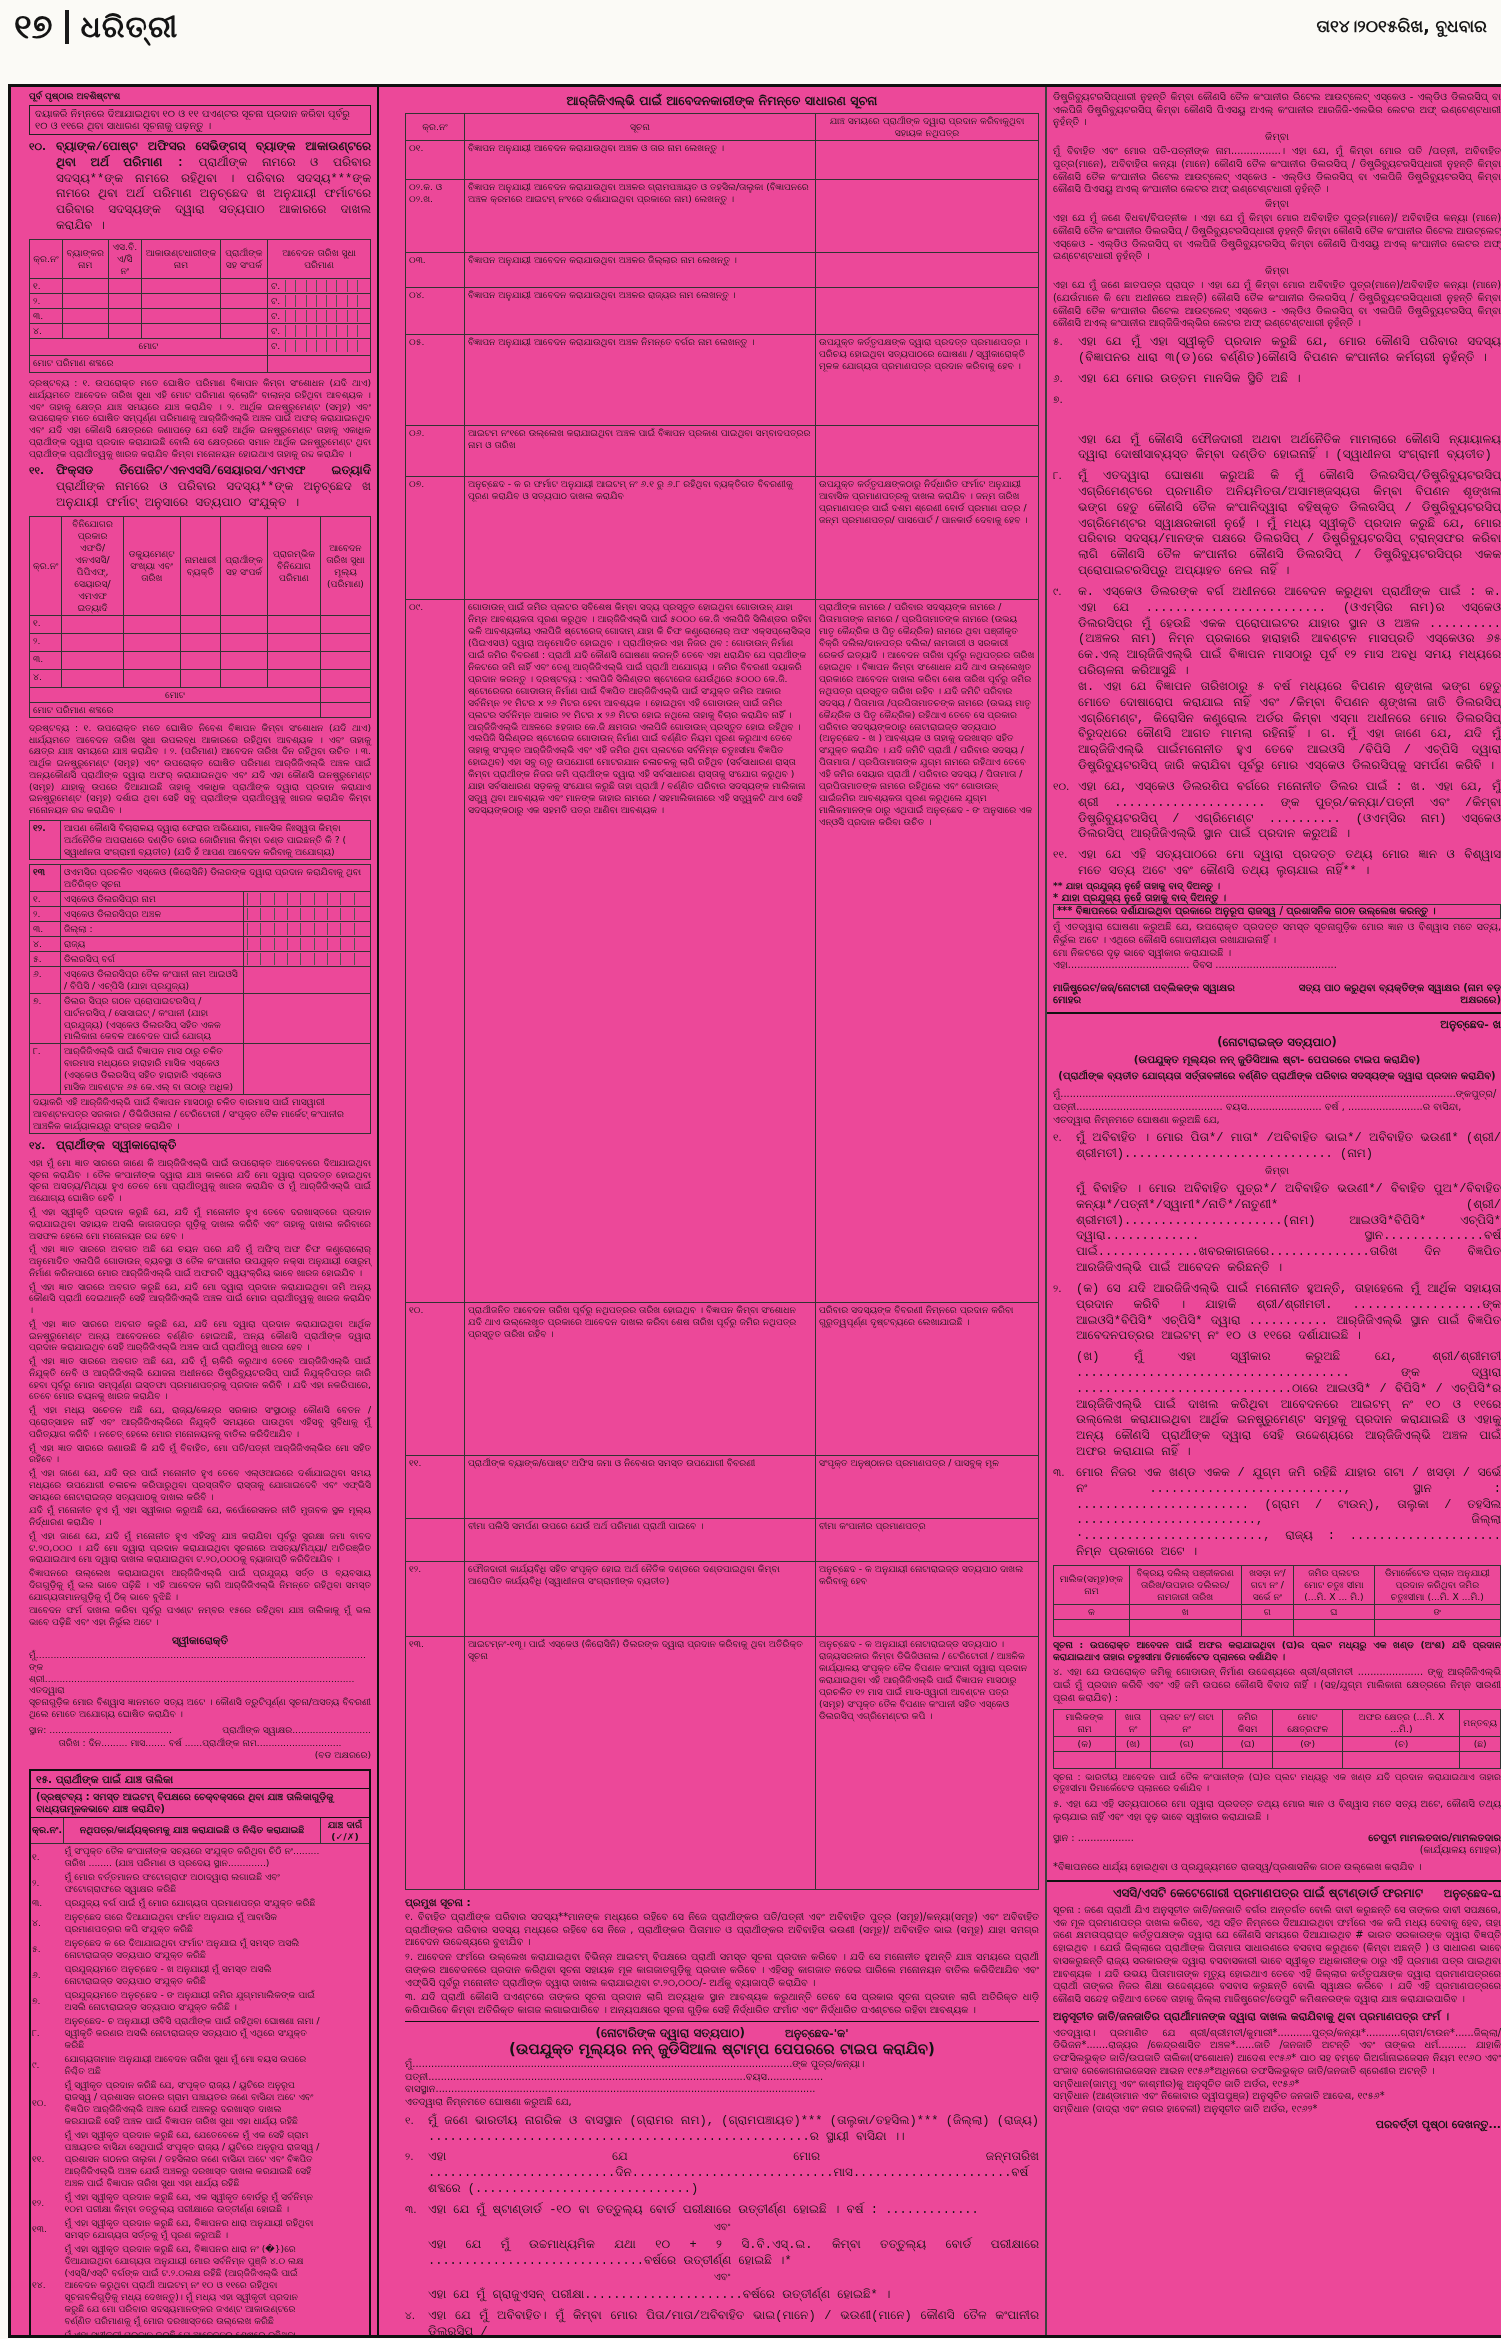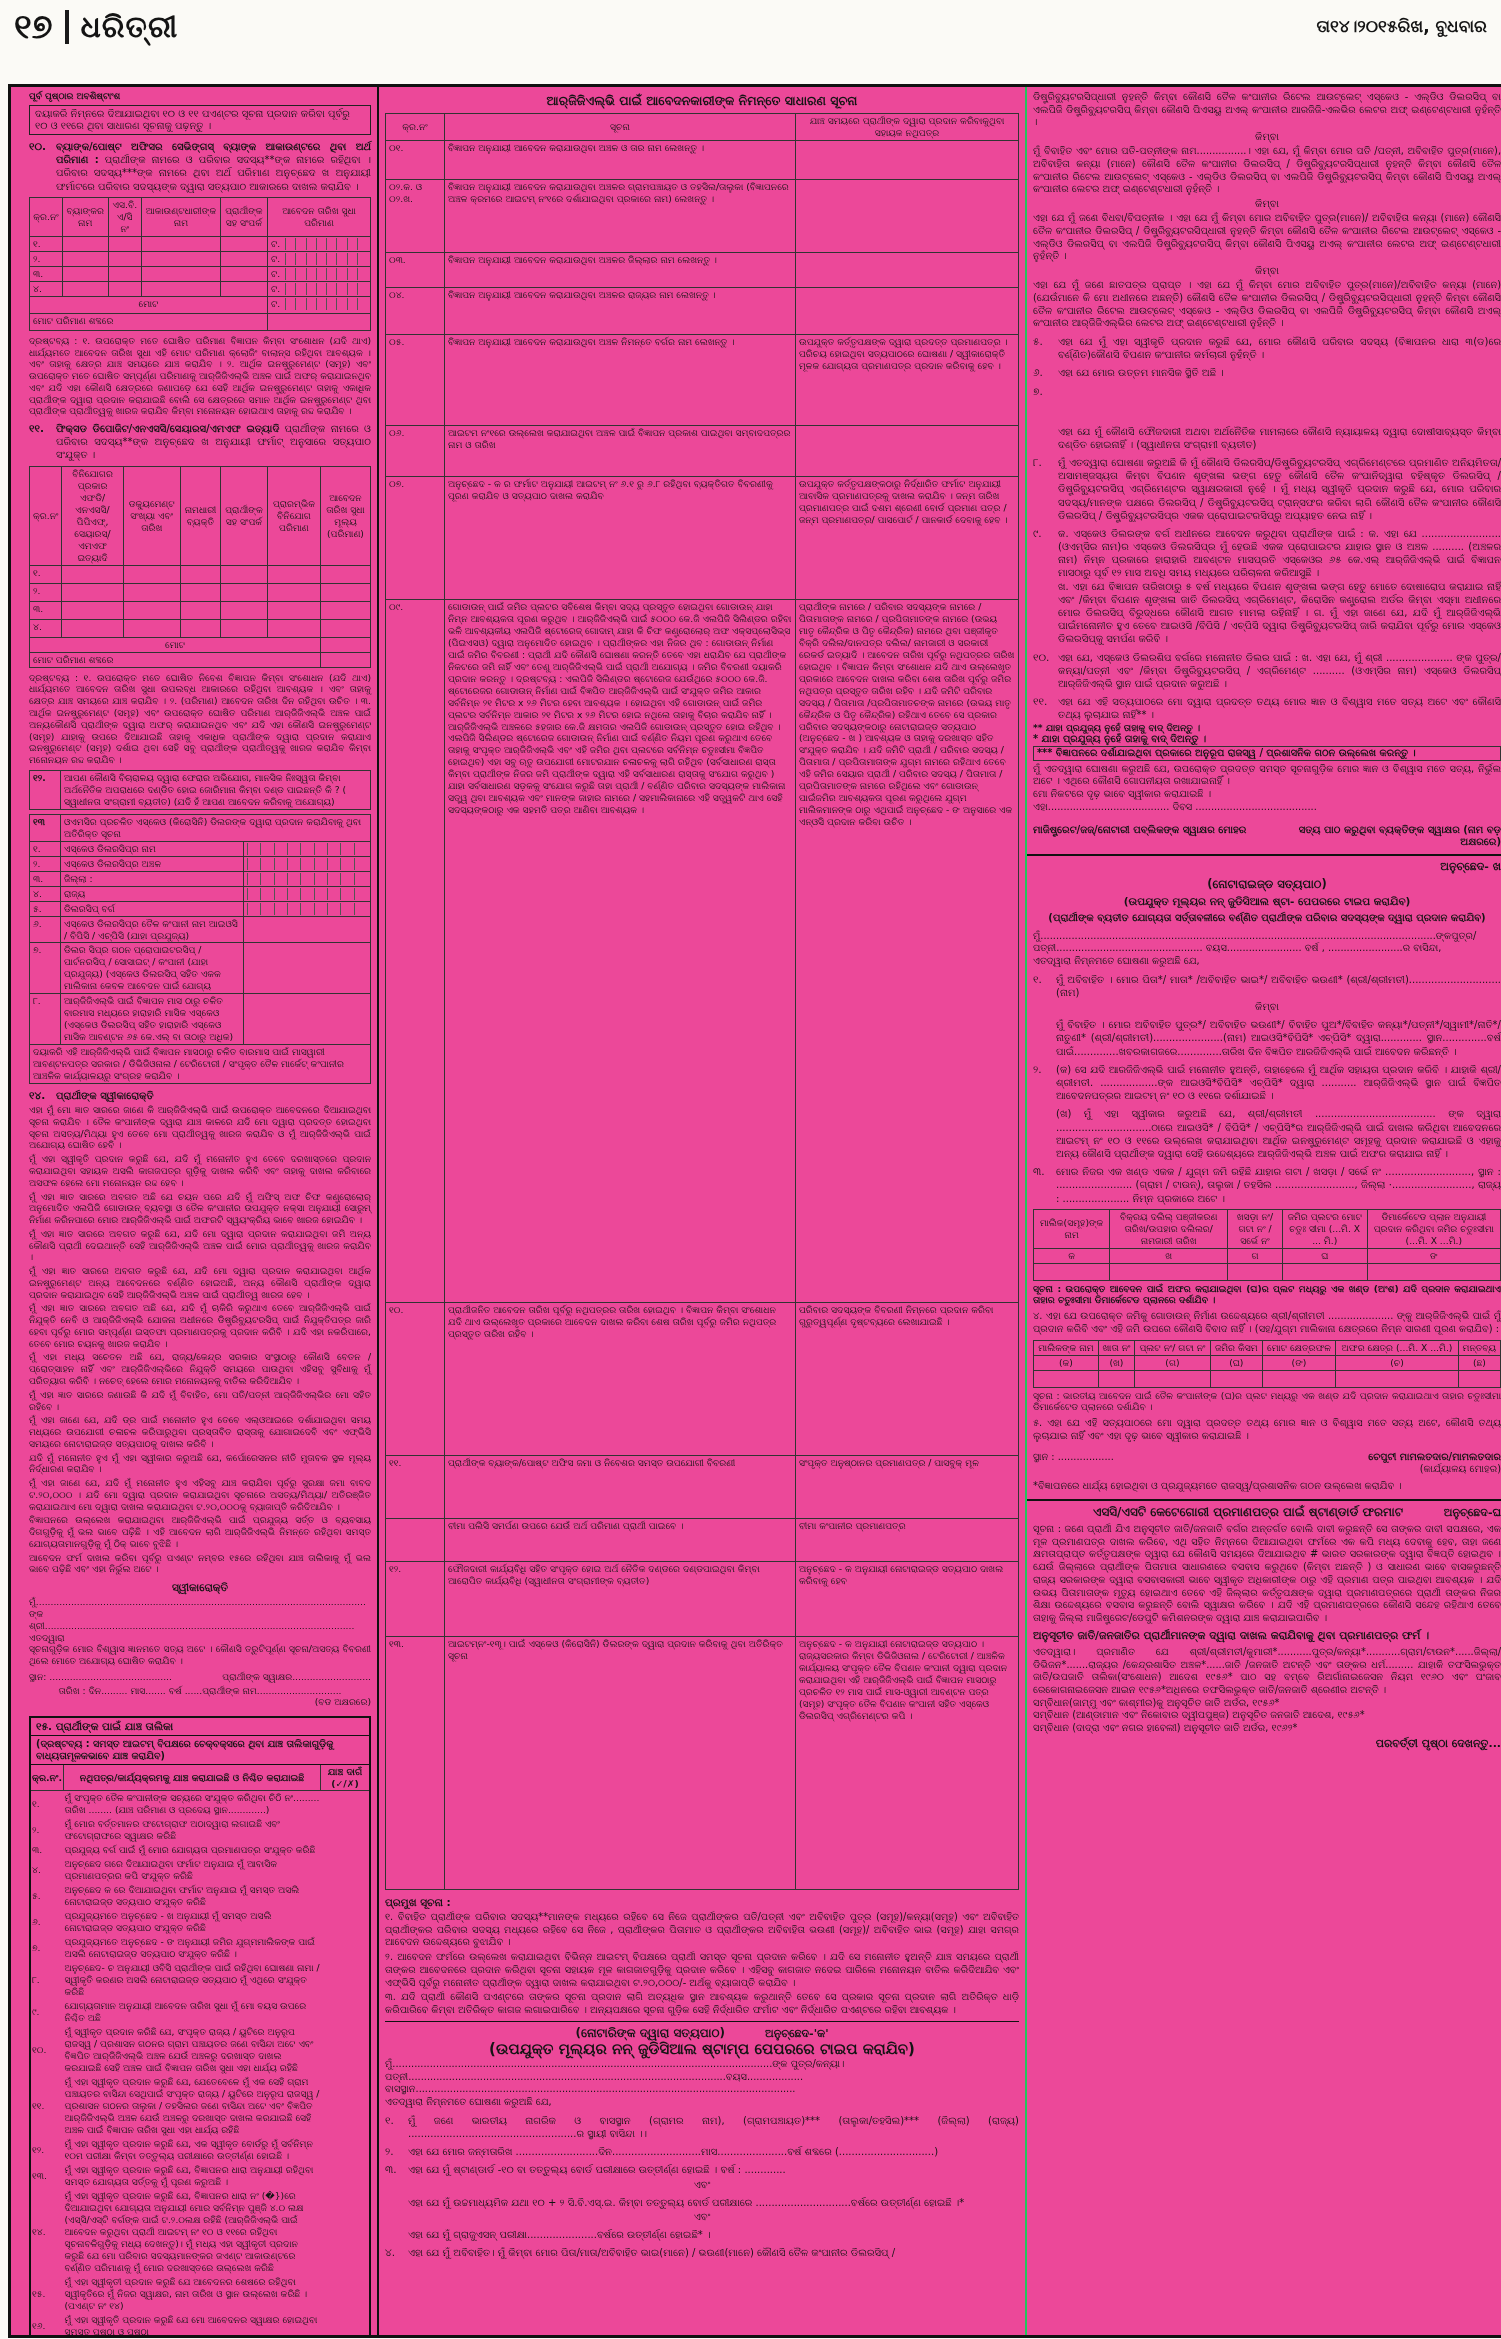--- a/index.html
+++ b/index.html
@@ -15,34 +15,34 @@
   .mast-div{display:inline-block;width:4px;height:34px;background:#1a1a1a;margin:0 12px;vertical-align:middle;}
   .mast-title{font-size:30px;font-weight:bold;font-family:"DejaVu Serif","Liberation Serif",serif;display:inline-block;vertical-align:middle;letter-spacing:1px;}
   .mast-date{position:absolute;right:4px;top:10px;font-size:17px;font-weight:bold;}
   
   .formbox{
     position:absolute;left:8px;top:84px;width:1484px;height:2248px;
     border:3px solid #111;background:#ec4899;display:flex;flex-direction:row;padding-left:12px;
   }
   .col{overflow:hidden;padding:4px 6px;box-sizing:border-box;}
   .col1{width:356px;border-right:2px solid #111;}
-  .col2{width:648px;border-right:2px solid #22c55e;}
+  .col2{width:648px;border-right:2px solid #404040;margin-left:20px;}
   .col3{flex:1;}
   
   .tiny{font-size:9px;}
   .sm{font-size:9.8px;line-height:1.3;text-align:justify;}
   .xs{font-size:9.2px;line-height:1.28;text-align:justify;}
   .b{font-weight:bold;}
   .ctr{text-align:center;}
   .rt{text-align:right;}
   .mt2{margin-top:2px;} .mt4{margin-top:4px;} .mt6{margin-top:6px;} .mt8{margin-top:8px;}
   .notebox{border:1.5px solid #222;padding:2px 5px;font-size:10px;margin:3px 0 4px 0;}
   .secline{display:flex;gap:5px;margin-top:5px;}
   .secnum{font-weight:bold;font-size:10.5px;flex:0 0 22px;}
-  .sectext{font-size:10px;line-height:1.32;text-align:justify;}
+  .sectext{font-size:12px;line-height:1.32;text-align:justify;font-family:Liberation Mono, monospace;}
   
   table{border-collapse:collapse;width:100%;}
   .tb{border:1.5px solid #222;}
   .tb td,.tb th{border:1px solid #333;font-size:9.2px;padding:1px 3px;vertical-align:top;text-align:left;font-weight:normal;}
   .tb th{text-align:center;vertical-align:middle;}
   .amtcell{display:flex;align-items:stretch;gap:0;}
   .amtcell .ru{flex:0 0 14px;font-size:9px;padding-top:1px;}
   .gridboxes{display:flex;flex:1;}
   .gridboxes span{flex:1;border-left:1px solid #555;min-height:12px;}
   .totrow td{height:14px;}

